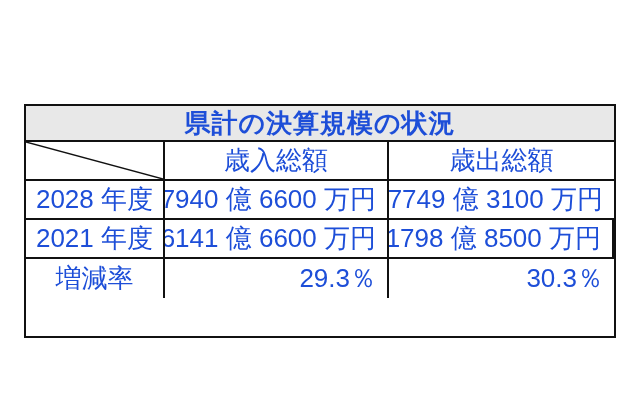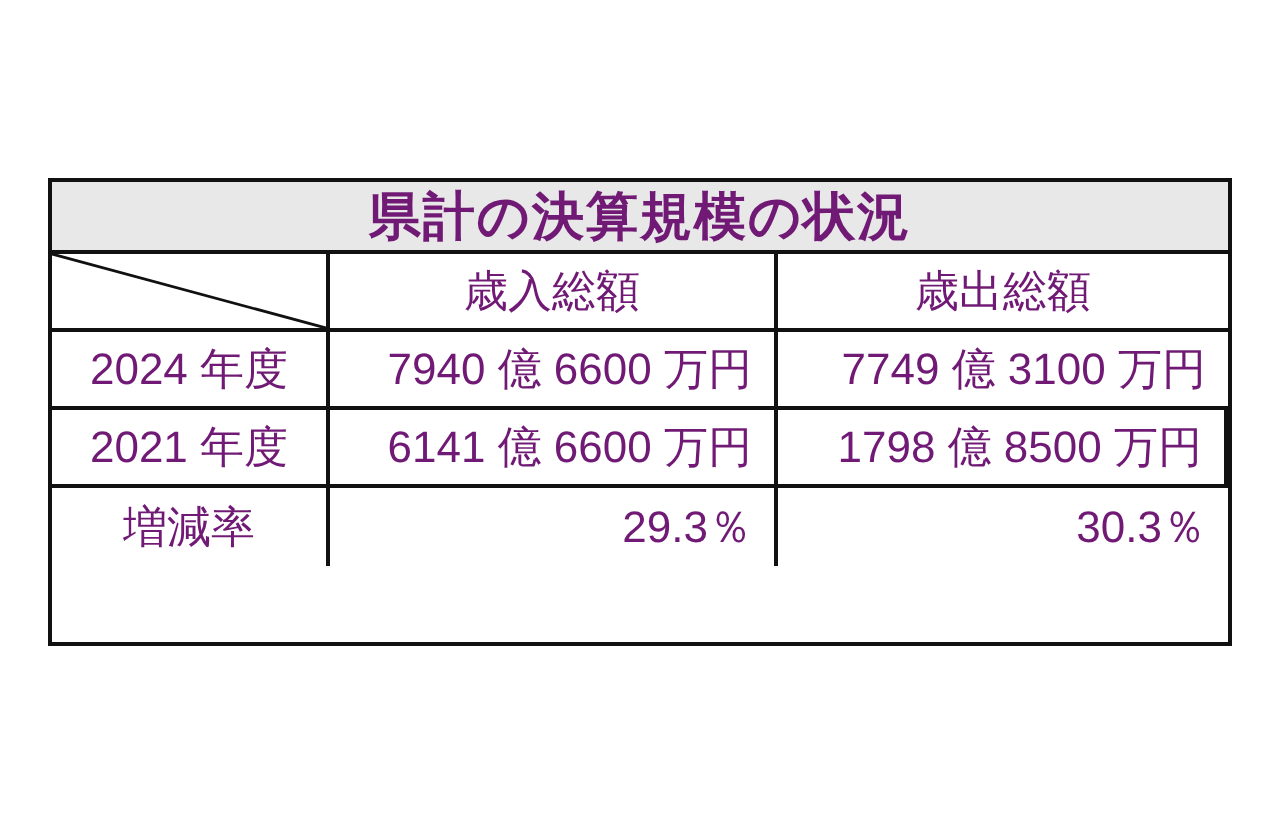--- a/index.html
+++ b/index.html
@@ -11,35 +11,35 @@
   .canvas {
     position: relative;
     width: 640px;
     height: 420px;
     background: #ffffff;
     overflow: hidden;
   }
   .settlement-table {
     position: absolute;
     left: 24px;
-    top: 89px;
+    top: 104px;
     width: 592px;
     height: 234px;
     box-sizing: border-box;
     border: 2px solid #111111;
     display: grid;
     grid-template-columns: 139px 224px 1fr;
     grid-template-rows: 36px 39px 39px 39px 39px 1fr;
-    color: #701a75;
+    color: #1d4ed8;
   }
   .cell {
     box-sizing: border-box;
     display: flex;
     align-items: center;
-    font-size: 22px;
+    font-size: 26px;
     overflow: hidden;
     white-space: nowrap;
   }
   .b-r { border-right: 2px solid #111111; }
   .b-b { border-bottom: 2px solid #111111; }
   .title-cell {
     grid-column: 1 / -1;
     justify-content: center;
     font-size: 26px;
     font-weight: 700;
@@ -72,21 +72,21 @@
     <div class="cell title-cell b-b" style="background:#e8e8e8;">県計の決算規模の状況</div>
 
     <div class="cell b-r b-b corner-cell">
       <svg viewBox="0 0 139 37" preserveAspectRatio="none">
         <line x1="0" y1="0" x2="139" y2="37" stroke="#111111" stroke-width="1.4"></line>
       </svg>
     </div>
     <div class="cell b-r b-b center">歳入総額</div>
     <div class="cell b-b center">歳出総額</div>
 
-    <div class="cell b-r b-b center">2024 年度</div>
+    <div class="cell b-r b-b center">2028 年度</div>
     <div class="cell b-r b-b val">7940 億 6600 万円</div>
     <div class="cell b-b val">7749 億 3100 万円</div>
 
     <div class="cell b-r b-b center">2021 年度</div>
     <div class="cell b-r b-b val">6141 億 6600 万円</div>
 
     <div class="cell b-r b-b val">1798 億 8500 万円</div>
 
     <div class="cell b-r center">増減率</div>
     <div class="cell b-r val">29.3％</div>

